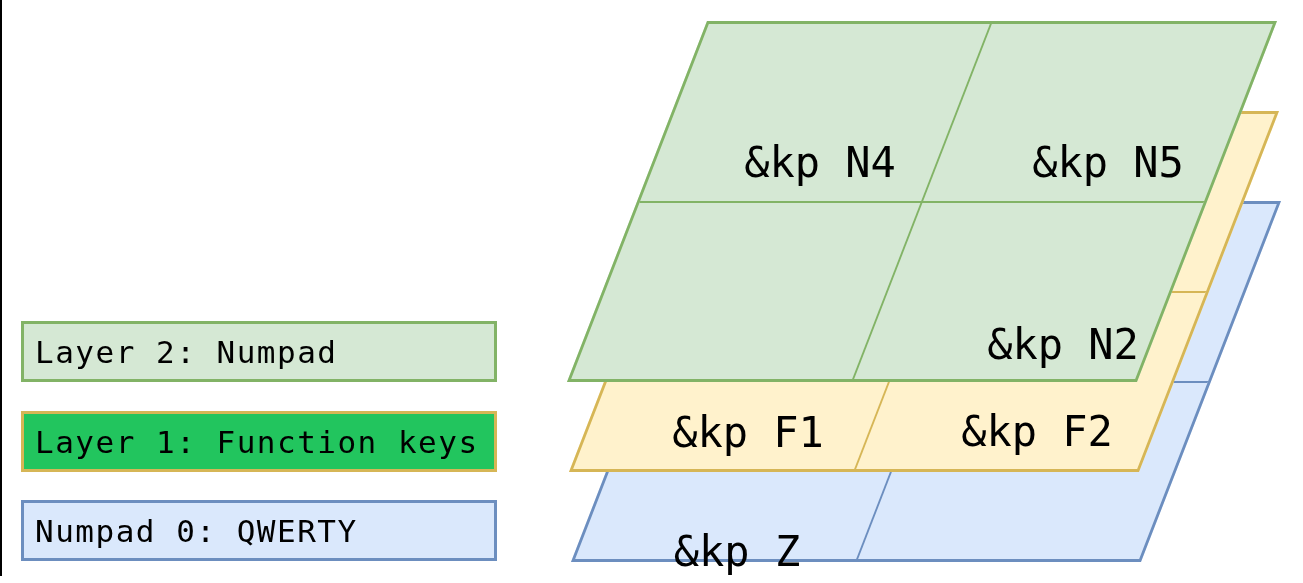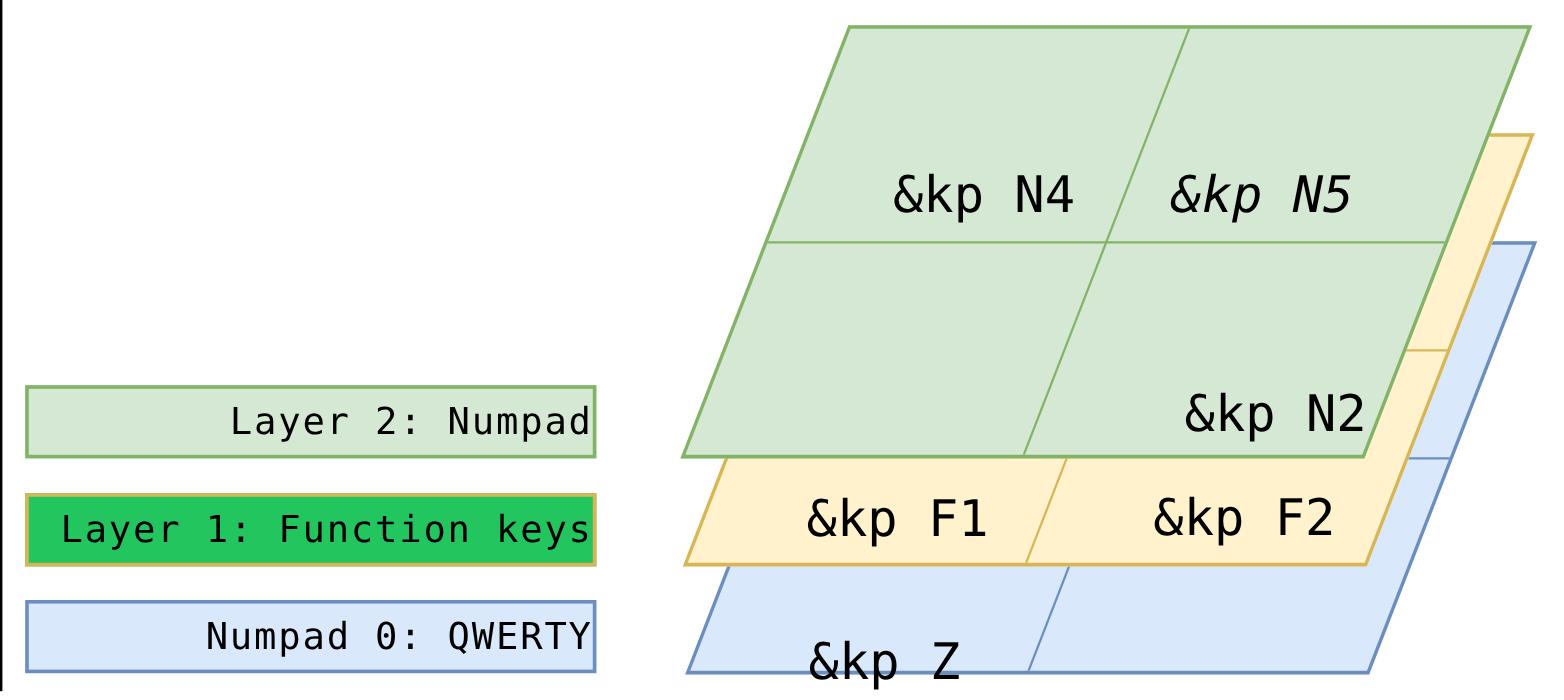--- a/index.html
+++ b/index.html
@@ -27,35 +27,34 @@
   .layer-yellow .hdiv, .layer-yellow .vdiv { background:#d6b656; }
   .layer-blue   { left:711px; top:201px; background:#dae8fc; border-color:#6c8ebf; z-index:1; }
   .layer-blue   .hdiv, .layer-blue   .vdiv { background:#6c8ebf; }
 
   
   .key-label {
     position:absolute; transform:translate(-50%,-50%);
     font-size:42px; line-height:1; white-space:pre; z-index:5;
   }
   .lbl-n4 { left:820px;  top:163px; }
-  .lbl-n5 { left:1052px; top:163px;font-style:italic; }
+  .lbl-n5 { left:1108px; top:163px; }
   .lbl-n1 { left:775px;  top:345px; }
   .lbl-n2 { left:1063px; top:345px; }
   .lbl-f1 { left:748px;  top:433px; }
   .lbl-f2 { left:1037px; top:432px; }
   .lbl-z  { left:737px;  top:552px; }
   .lbl-x  { left:1022px; top:522px; }
 
   
   .legend-box {
     position:absolute; left:21px; width:476px; height:61px; box-sizing:border-box;
     border:3px solid; display:flex; align-items:center;
-    font-size:31px; letter-spacing:1.5px; white-space:pre;
+    padding-left:11px; font-size:31px; letter-spacing:1.5px; white-space:pre;
     z-index:4;
-    justify-content:flex-end;
   }
   .legend-green  { top:321px; background:#d5e8d4; border-color:#82b366; }
   .legend-yellow { top:411px; background:#22c55e; border-color:#d6b656; }
   .legend-blue   { top:500px; background:#dae8fc; border-color:#6c8ebf; }
 </style>
 </head>
 <body>
 
 <div class="canvas">
 

